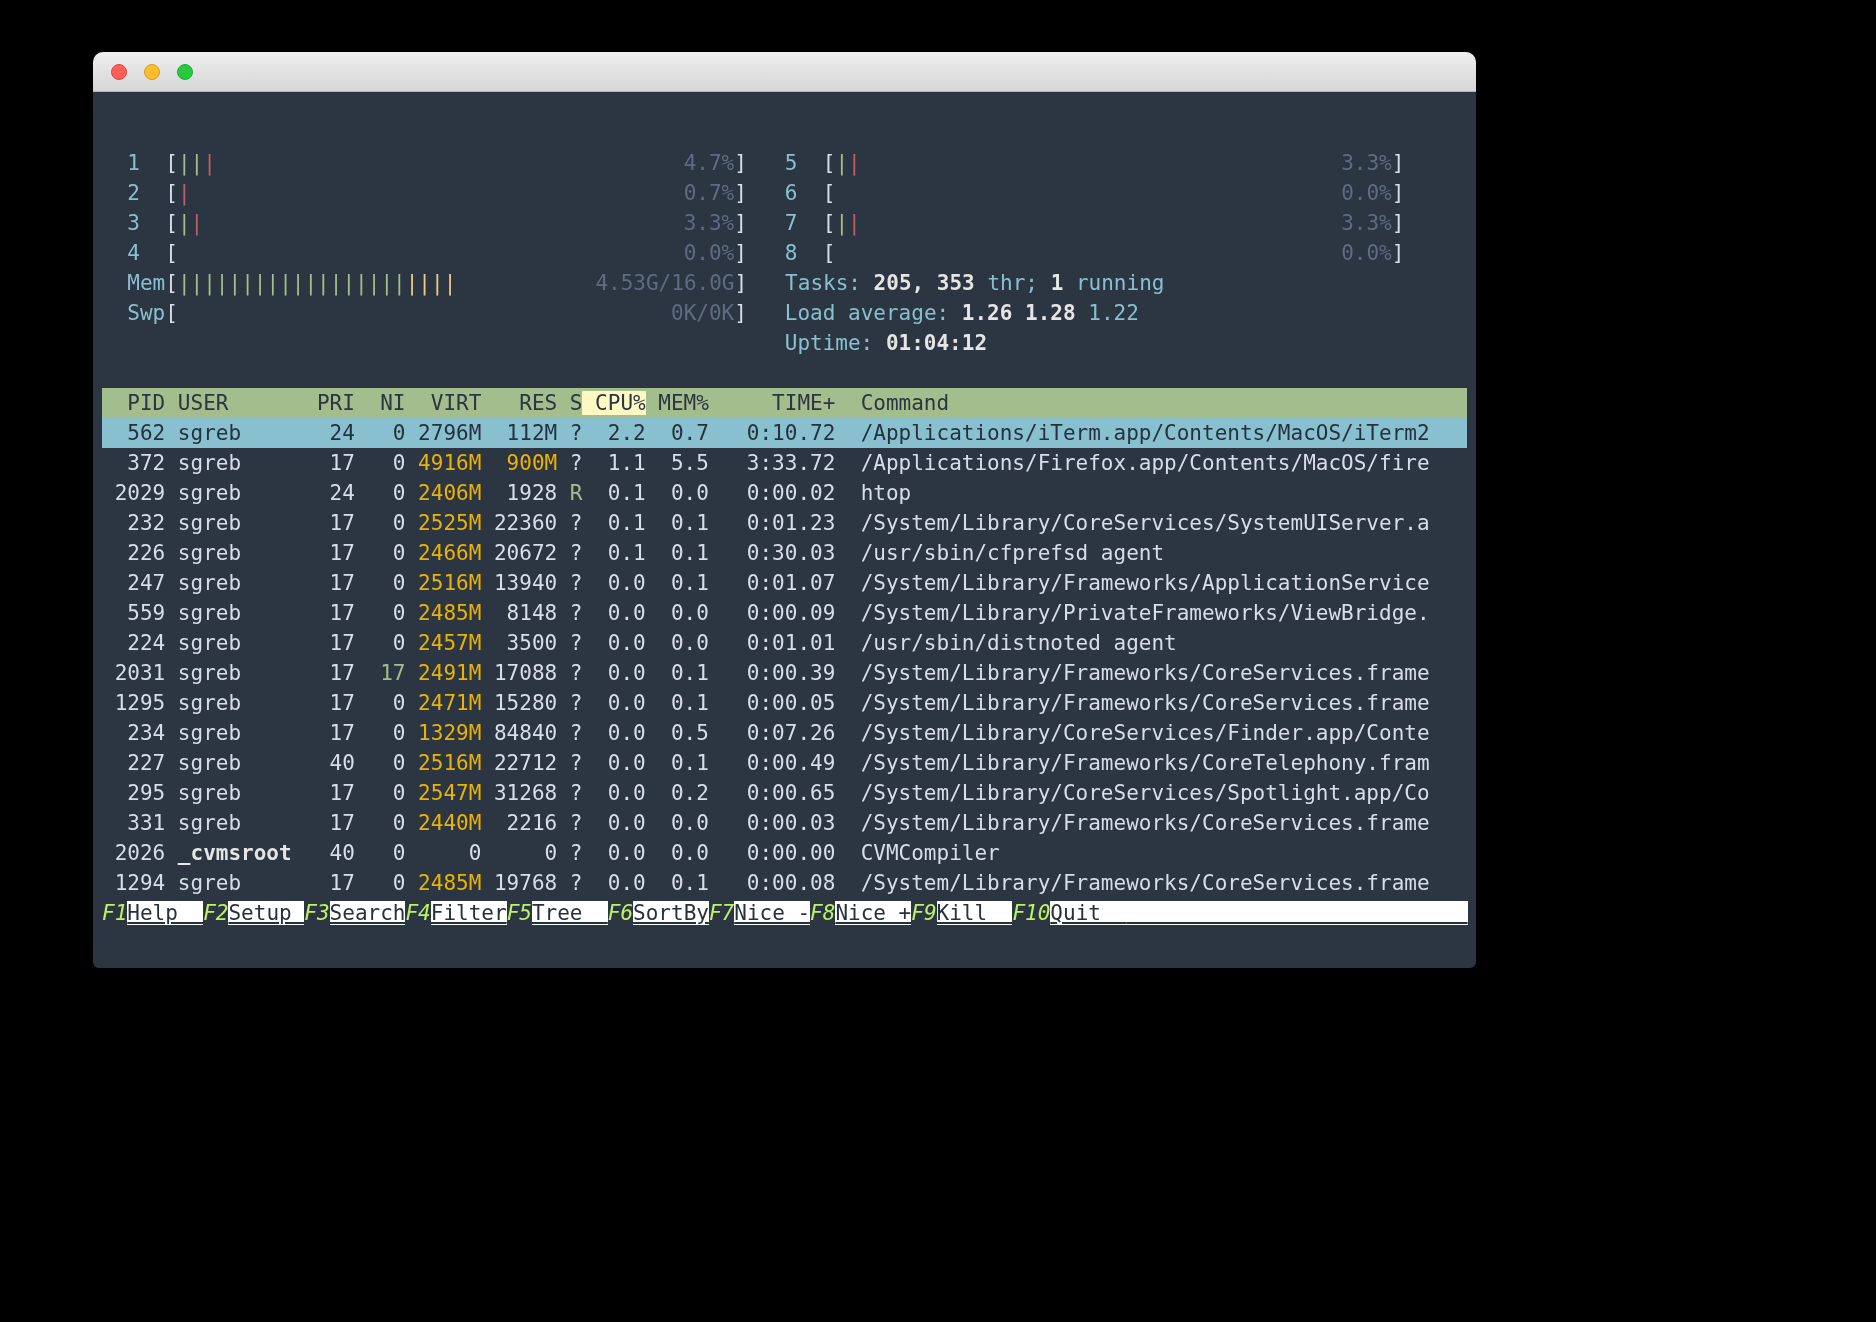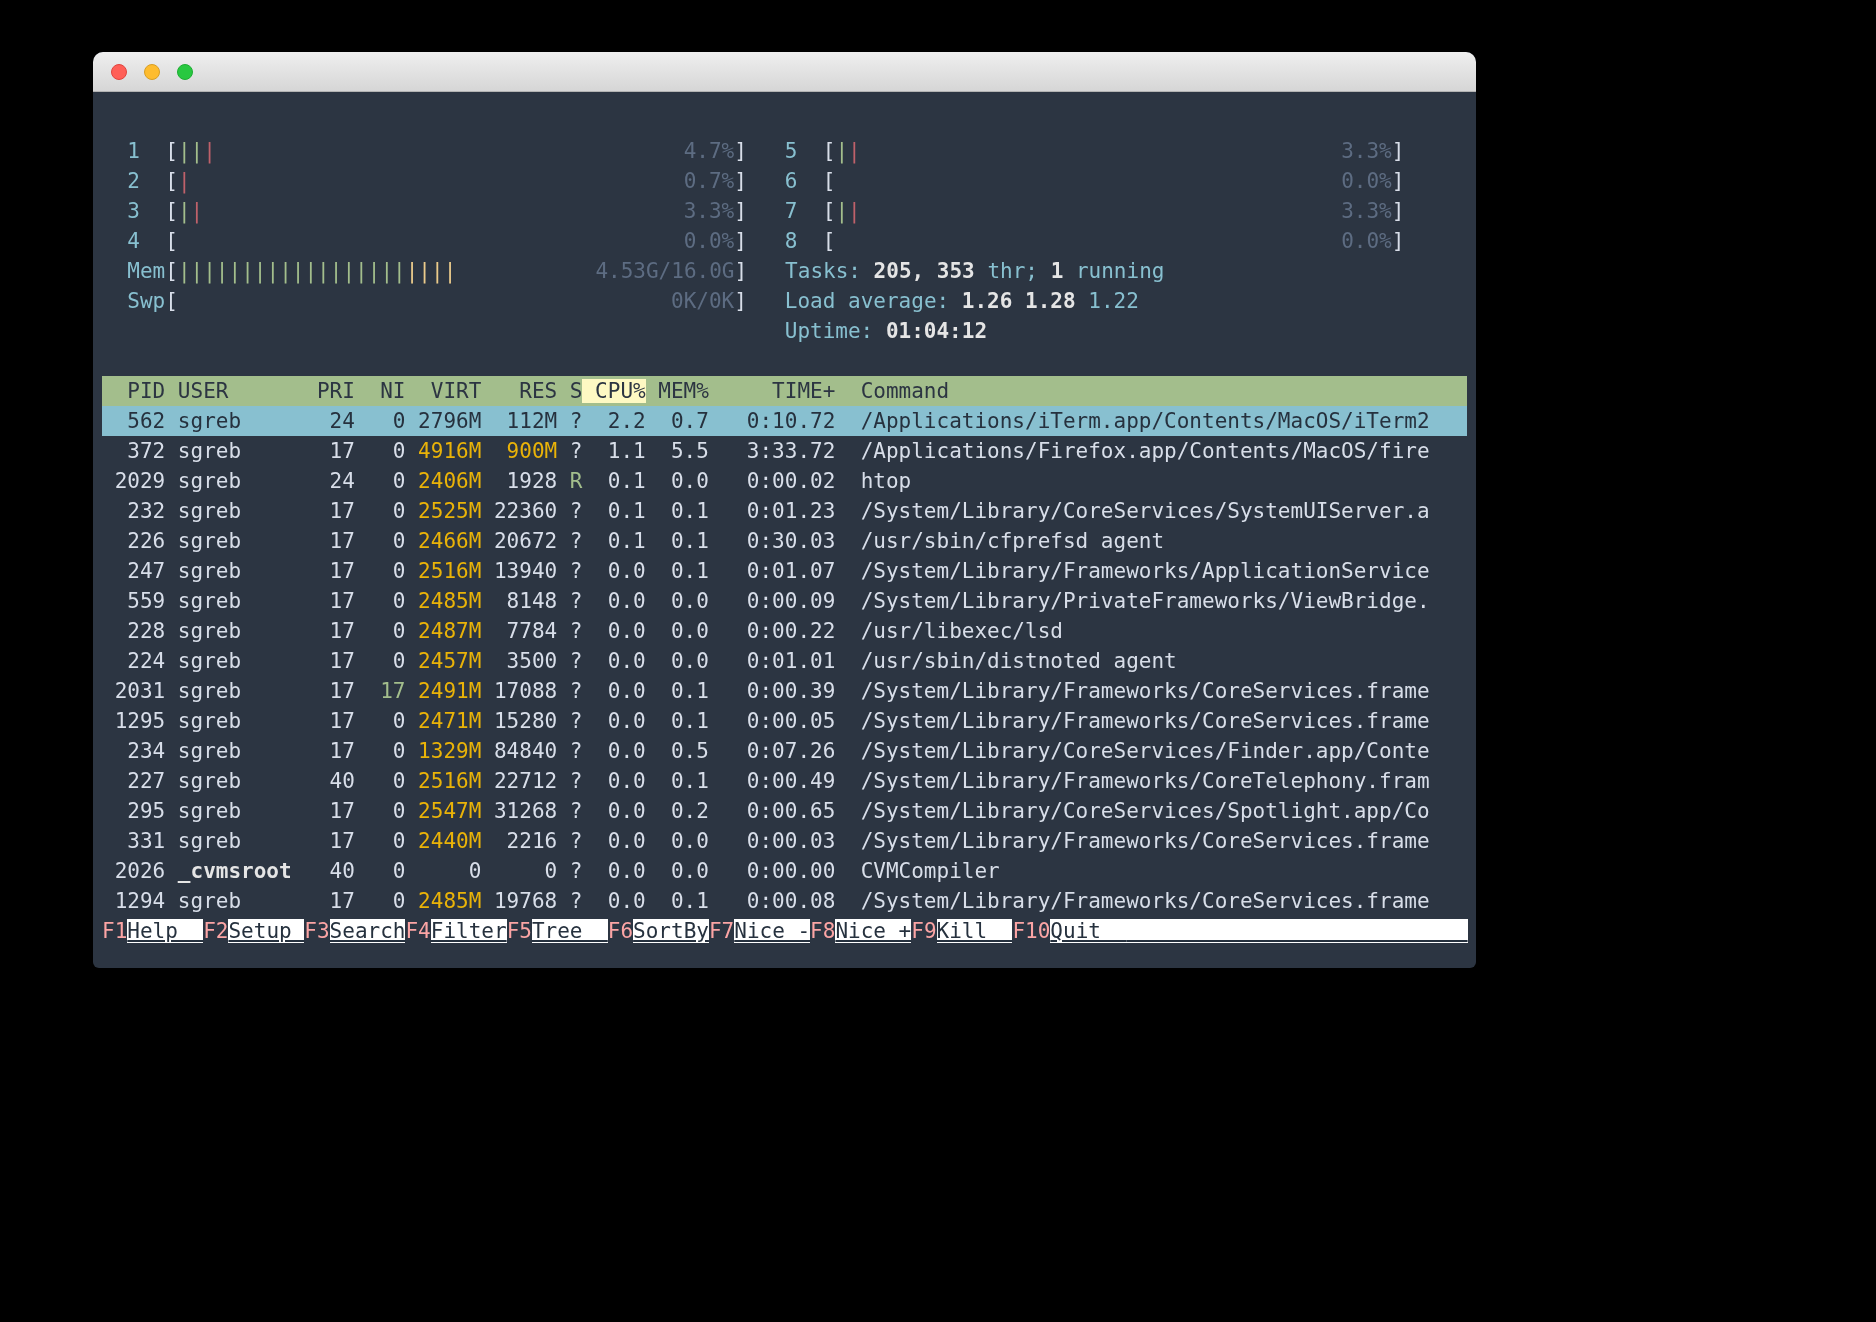--- a/index.html
+++ b/index.html
@@ -11,41 +11,41 @@
             box-shadow:0 30px 70px rgba(0,0,0,.6); background:#2c3542; }
 
   .titlebar { height:40px; background:linear-gradient(#efefef,#d6d6d6);
               border-bottom:1px solid #b3b3b3; display:flex; align-items:center;
               padding-left:18px; }
   .tl { width:16px; height:16px; border-radius:50%; margin-right:17px; }
   .tl-red    { background:#ff5f57; border:1px solid #e0443e; }
   .tl-yellow { background:#febc2e; border:1px solid #d89e24; }
   .tl-green  { background:#28c840; border:1px solid #1eae33; }
 
-  .term { position:relative; height:876px; padding:44px 0 0 9px;
+  .term { position:relative; height:876px; padding:56px 0 0 9px;
           font-size:21px; line-height:30px; color:#d8dee9; overflow:hidden; }
   .line { white-space:pre; height:30px; }
 
   .cyan   { color:#88c0d0; }
   .teal   { color:#eab308; }
   .green  { color:#a3be8c; }
   .dim    { color:#5d6c82; }
   .bold   { color:#e5e5e5; font-weight:bold; }
   .tk-g   { color:#a3be8c; }
   .tk-y   { color:#ebcb8b; }
   .tk-r   { color:#bf616a; }
 
   .hdr  { background:#a3be8c; color:#2c3542; width:108ch; }
   .hdr .sort { background:#fef9c3; }
 
   .row { width:108ch; }
   .row.selected { background:#88c0d0; }
   .row.selected span { color:#26313e !important; }
 
-  .fkline .fk-key   { color:#fca5a5; }
+  .fkline .fk-key   { color:#bef264;font-style:italic; }
   .fkline .fk-label { background:#ffffff; color:#26313e;text-decoration:underline; }
 </style>
 </head>
 <body>
 
 <div class="window">
   <div class="titlebar">
     <div class="tl tl-red"></div>
     <div class="tl tl-yellow"></div>
     <div class="tl tl-green"></div>
@@ -60,21 +60,20 @@
       <div class="line"><span>                                                    </span><span>  </span><span class="cyan">Uptime: </span><span class="bold">01:04:12</span></div>
       <div class="line"></div>
       <div class="line hdr"><span>  PID</span><span> USER      </span><span> PRI</span><span>  NI</span><span>  VIRT</span><span>   RES</span><span> S</span><span class="sort"> CPU%</span><span> MEM%</span><span>     TIME+</span><span>  Command                                         </span></div>
       <div class="line row selected"><span>  562</span><span> sgreb     </span><span>  24</span><span>   0</span><span class="teal"> 2796M</span><span class="teal">  112M</span><span> ?</span><span>  2.2</span><span>  0.7</span><span>   0:10.72</span><span>  /Applications/iTerm.app/Contents/MacOS/iTerm2   </span></div>
       <div class="line row"><span>  372</span><span> sgreb     </span><span>  17</span><span>   0</span><span class="teal"> 4916M</span><span class="teal">  900M</span><span> ?</span><span>  1.1</span><span>  5.5</span><span>   3:33.72</span><span>  /Applications/Firefox.app/Contents/MacOS/fire   </span></div>
       <div class="line row"><span> 2029</span><span> sgreb     </span><span>  24</span><span>   0</span><span class="teal"> 2406M</span><span>  1928</span><span class="green"> R</span><span>  0.1</span><span>  0.0</span><span>   0:00.02</span><span>  htop                                            </span></div>
       <div class="line row"><span>  232</span><span> sgreb     </span><span>  17</span><span>   0</span><span class="teal"> 2525M</span><span> 22360</span><span> ?</span><span>  0.1</span><span>  0.1</span><span>   0:01.23</span><span>  /System/Library/CoreServices/SystemUIServer.a   </span></div>
       <div class="line row"><span>  226</span><span> sgreb     </span><span>  17</span><span>   0</span><span class="teal"> 2466M</span><span> 20672</span><span> ?</span><span>  0.1</span><span>  0.1</span><span>   0:30.03</span><span>  /usr/sbin/cfprefsd agent                        </span></div>
       <div class="line row"><span>  247</span><span> sgreb     </span><span>  17</span><span>   0</span><span class="teal"> 2516M</span><span> 13940</span><span> ?</span><span>  0.0</span><span>  0.1</span><span>   0:01.07</span><span>  /System/Library/Frameworks/ApplicationService   </span></div>
       <div class="line row"><span>  559</span><span> sgreb     </span><span>  17</span><span>   0</span><span class="teal"> 2485M</span><span>  8148</span><span> ?</span><span>  0.0</span><span>  0.0</span><span>   0:00.09</span><span>  /System/Library/PrivateFrameworks/ViewBridge.   </span></div>
-      <div class="line row"><span>  228</span><span> sgreb     </span><span>  17</span><span>   0</span><span class="teal"> 2487M</span><span>  7784</span><span> ?</span><span>  0.0</span><span>  0.0</span><span>   0:00.22</span><span>  /usr/libexec/lsd                                </span></div>
       <div class="line row"><span>  224</span><span> sgreb     </span><span>  17</span><span>   0</span><span class="teal"> 2457M</span><span>  3500</span><span> ?</span><span>  0.0</span><span>  0.0</span><span>   0:01.01</span><span>  /usr/sbin/distnoted agent                       </span></div>
       <div class="line row"><span> 2031</span><span> sgreb     </span><span>  17</span><span class="green">  17</span><span class="teal"> 2491M</span><span> 17088</span><span> ?</span><span>  0.0</span><span>  0.1</span><span>   0:00.39</span><span>  /System/Library/Frameworks/CoreServices.frame   </span></div>
       <div class="line row"><span> 1295</span><span> sgreb     </span><span>  17</span><span>   0</span><span class="teal"> 2471M</span><span> 15280</span><span> ?</span><span>  0.0</span><span>  0.1</span><span>   0:00.05</span><span>  /System/Library/Frameworks/CoreServices.frame   </span></div>
       <div class="line row"><span>  234</span><span> sgreb     </span><span>  17</span><span>   0</span><span class="teal"> 1329M</span><span> 84840</span><span> ?</span><span>  0.0</span><span>  0.5</span><span>   0:07.26</span><span>  /System/Library/CoreServices/Finder.app/Conte   </span></div>
       <div class="line row"><span>  227</span><span> sgreb     </span><span>  40</span><span>   0</span><span class="teal"> 2516M</span><span> 22712</span><span> ?</span><span>  0.0</span><span>  0.1</span><span>   0:00.49</span><span>  /System/Library/Frameworks/CoreTelephony.fram   </span></div>
       <div class="line row"><span>  295</span><span> sgreb     </span><span>  17</span><span>   0</span><span class="teal"> 2547M</span><span> 31268</span><span> ?</span><span>  0.0</span><span>  0.2</span><span>   0:00.65</span><span>  /System/Library/CoreServices/Spotlight.app/Co   </span></div>
       <div class="line row"><span>  331</span><span> sgreb     </span><span>  17</span><span>   0</span><span class="teal"> 2440M</span><span>  2216</span><span> ?</span><span>  0.0</span><span>  0.0</span><span>   0:00.03</span><span>  /System/Library/Frameworks/CoreServices.frame   </span></div>
       <div class="line row"><span> 2026</span><span class="dim bold"> _cvmsroot </span><span>  40</span><span>   0</span><span>     0</span><span>     0</span><span> ?</span><span>  0.0</span><span>  0.0</span><span>   0:00.00</span><span>  CVMCompiler                                     </span></div>
       <div class="line row"><span> 1294</span><span> sgreb     </span><span>  17</span><span>   0</span><span class="teal"> 2485M</span><span> 19768</span><span> ?</span><span>  0.0</span><span>  0.1</span><span>   0:00.08</span><span>  /System/Library/Frameworks/CoreServices.frame   </span></div>
       <div class="line fkline"><span><span class="fk-key">F1</span><span class="fk-label">Help  </span></span><span><span class="fk-key">F2</span><span class="fk-label">Setup </span></span><span><span class="fk-key">F3</span><span class="fk-label">Search</span></span><span><span class="fk-key">F4</span><span class="fk-label">Filter</span></span><span><span class="fk-key">F5</span><span class="fk-label">Tree  </span></span><span><span class="fk-key">F6</span><span class="fk-label">SortBy</span></span><span><span class="fk-key">F7</span><span class="fk-label">Nice -</span></span><span><span class="fk-key">F8</span><span class="fk-label">Nice +</span></span><span><span class="fk-key">F9</span><span class="fk-label">Kill  </span></span><span><span class="fk-key">F10</span><span class="fk-label">Quit  </span></span><span class="fk-label">                           </span></div>

